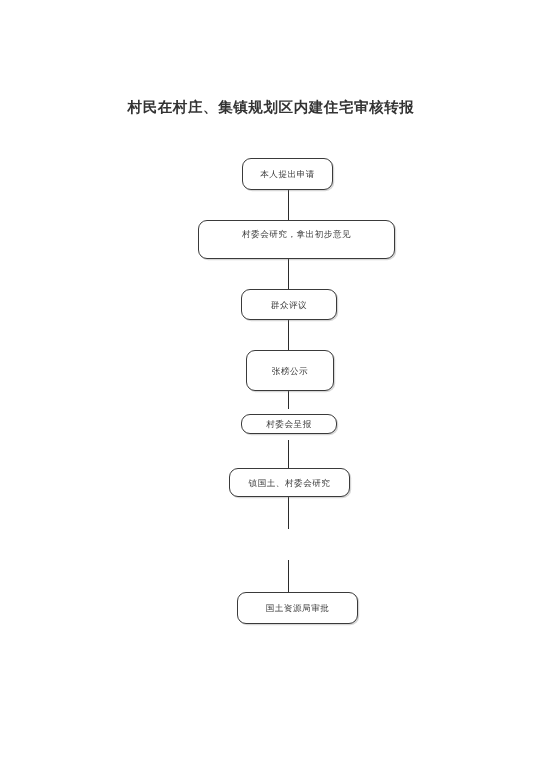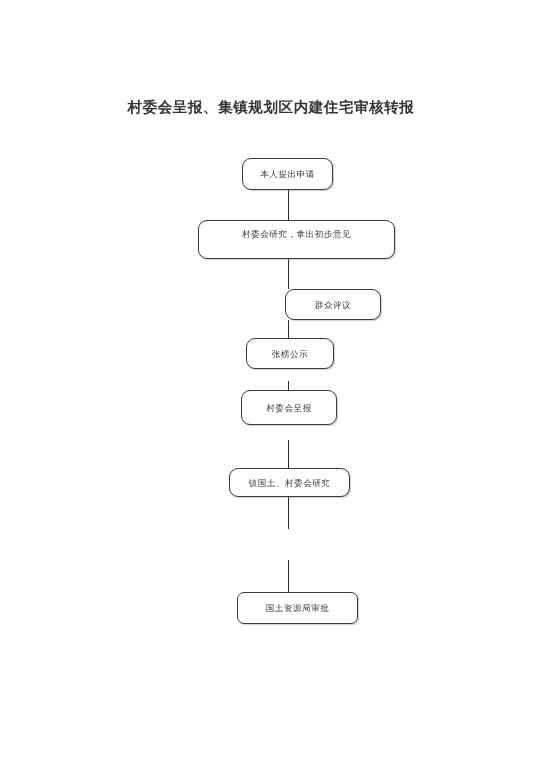--- a/index.html
+++ b/index.html
@@ -71,47 +71,47 @@
   
   .node.v-top .node-label {
     top: 9px;
   }
 </style>
 </head>
 <body>
 
 <div id="page">
 
-  <div id="doc-title">村委会呈报、集镇规划区内建住宅审核转报</div>
+  <div id="doc-title">村民在村庄、集镇规划区内建住宅审核转报</div>
 
   <div id="flow">
 
   <div class="connector" style="left: 288px; top: 190px; height: 30px;"></div>
       <div class="connector" style="left: 288px; top: 259px; height: 30px;"></div>
       <div class="connector" style="left: 288px; top: 320px; height: 30px;"></div>
       <div class="connector" style="left: 288px; top: 381px; height: 28px;"></div>
       <div class="connector" style="left: 288px; top: 440px; height: 28px;"></div>
       <div class="connector" style="left: 288px; top: 497px; height: 32px;"></div>
       <div class="connector" style="left: 288px; top: 560px; height: 32px;"></div>
       <div class="node v-center" style="left: 242px; top: 158px; width: 91px; height: 32px;">
         <span class="node-label">本人提出申请</span>
       </div>
       <div class="node v-top" style="left: 198px; top: 220px; width: 197px; height: 39px;">
         <span class="node-label">村委会研究，拿出初步意见</span>
       </div>
-      <div class="node v-center" style="left: 241px; top: 289px; width: 96px; height: 31px; margin-left: 44px;">
+      <div class="node v-center" style="left: 241px; top: 289px; width: 96px; height: 31px;">
         <span class="node-label">群众评议</span>
       </div>
-      <div class="node v-center" style="left: 246px; top: 338px; width: 88px; height: 31px;">
+      <div class="node v-center" style="left: 246px; top: 350px; width: 88px; height: 41px;">
         <span class="node-label">张榜公示</span>
       </div>
-      <div class="node v-center" style="left: 241px; top: 390px; width: 96px; height: 35px;">
+      <div class="node v-center" style="left: 241px; top: 414px; width: 96px; height: 20px;">
         <span class="node-label">村委会呈报</span>
       </div>
       <div class="node v-center" style="left: 229px; top: 468px; width: 121px; height: 29px;">
         <span class="node-label">镇国土、村委会研究</span>
       </div>
-      <div class="node v-center" style="left: 237px; top: 592px; width: 121px; height: 32px; border-radius: 7px;">
+      <div class="node v-center" style="left: 237px; top: 592px; width: 121px; height: 32px;">
         <span class="node-label">国土资源局审批</span>
       </div>
     </div>
 
 </div>
 
 </body></html>

